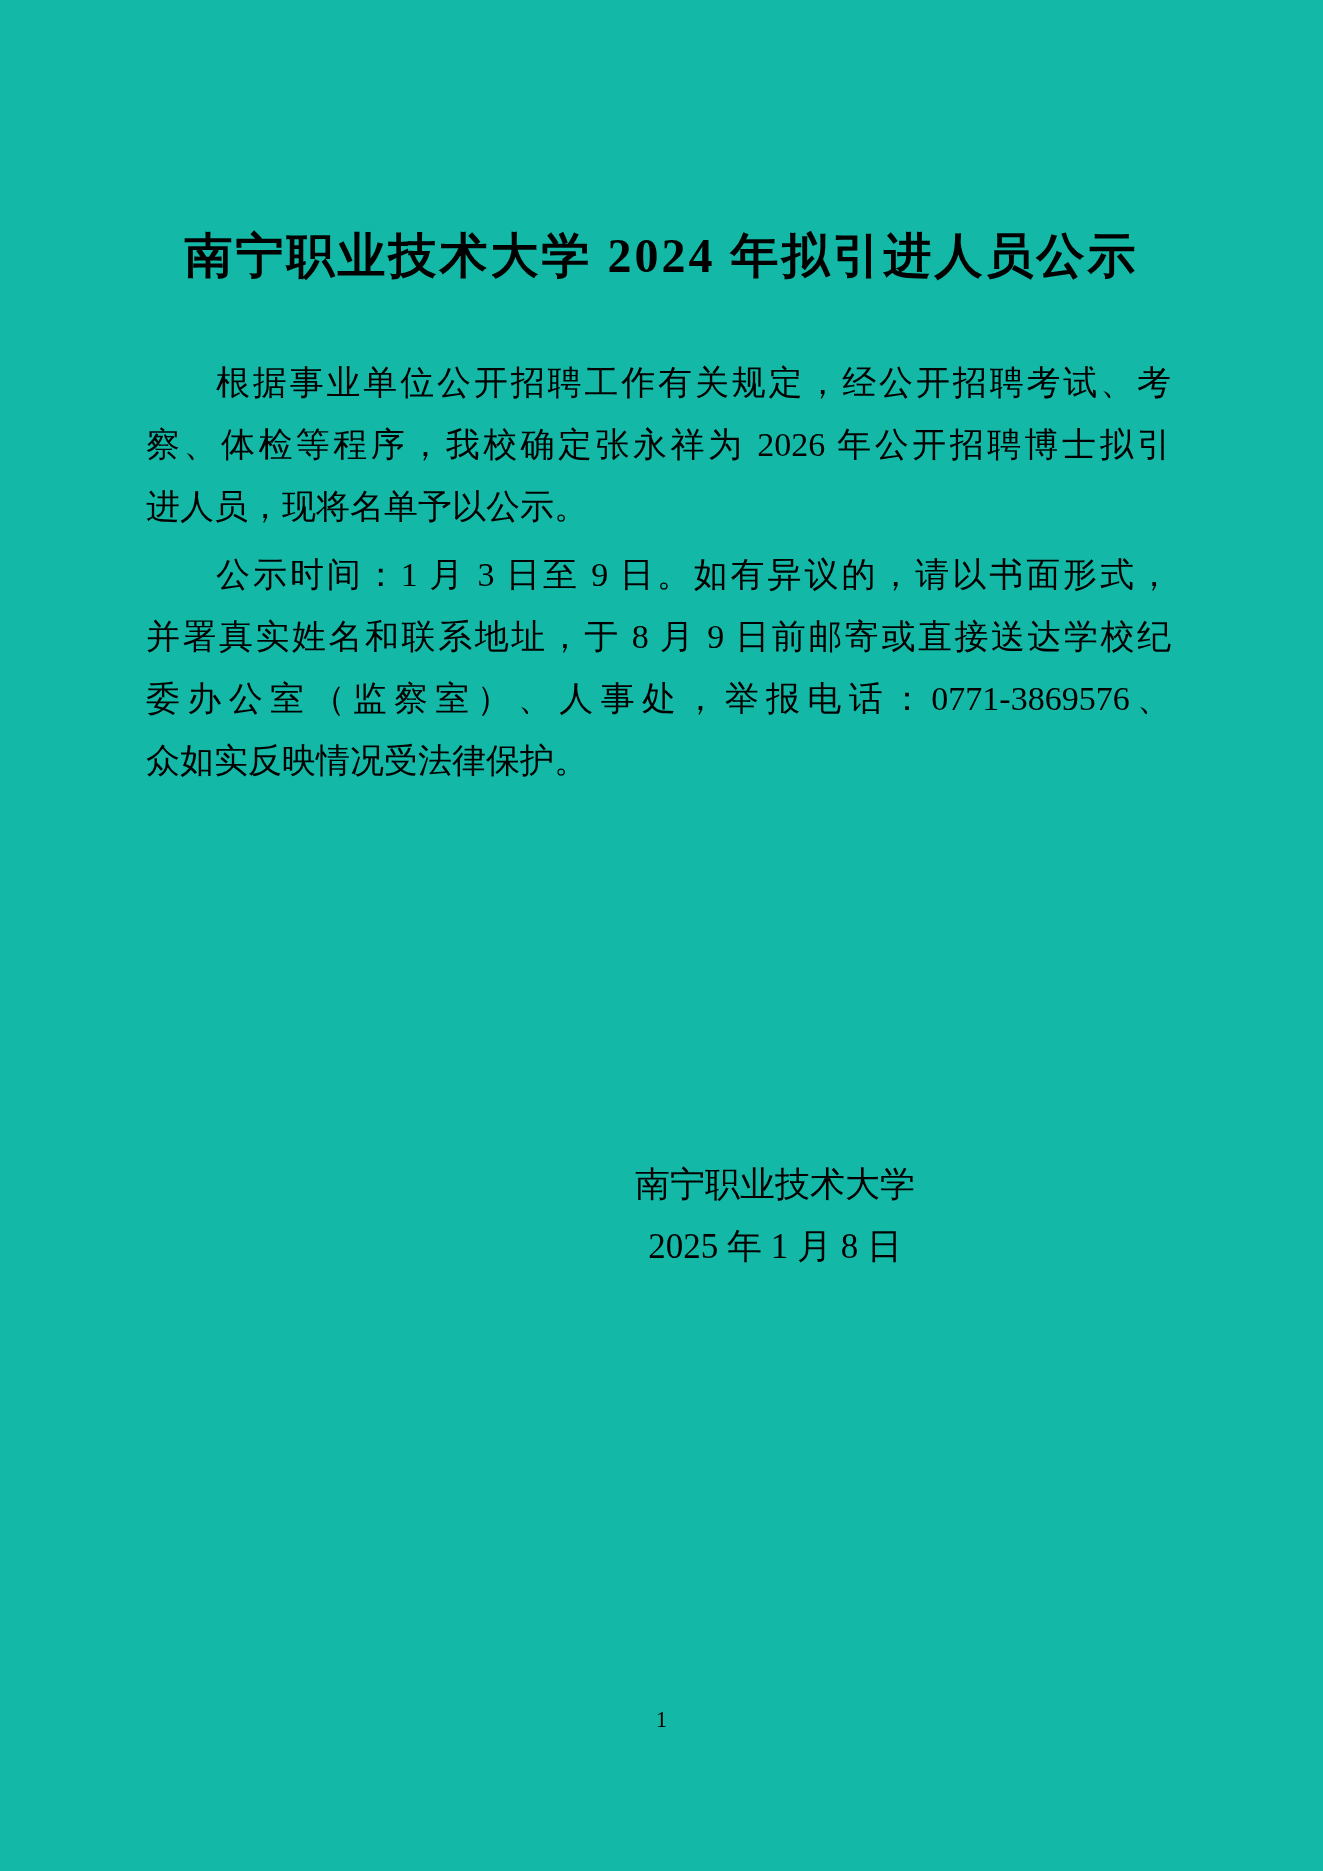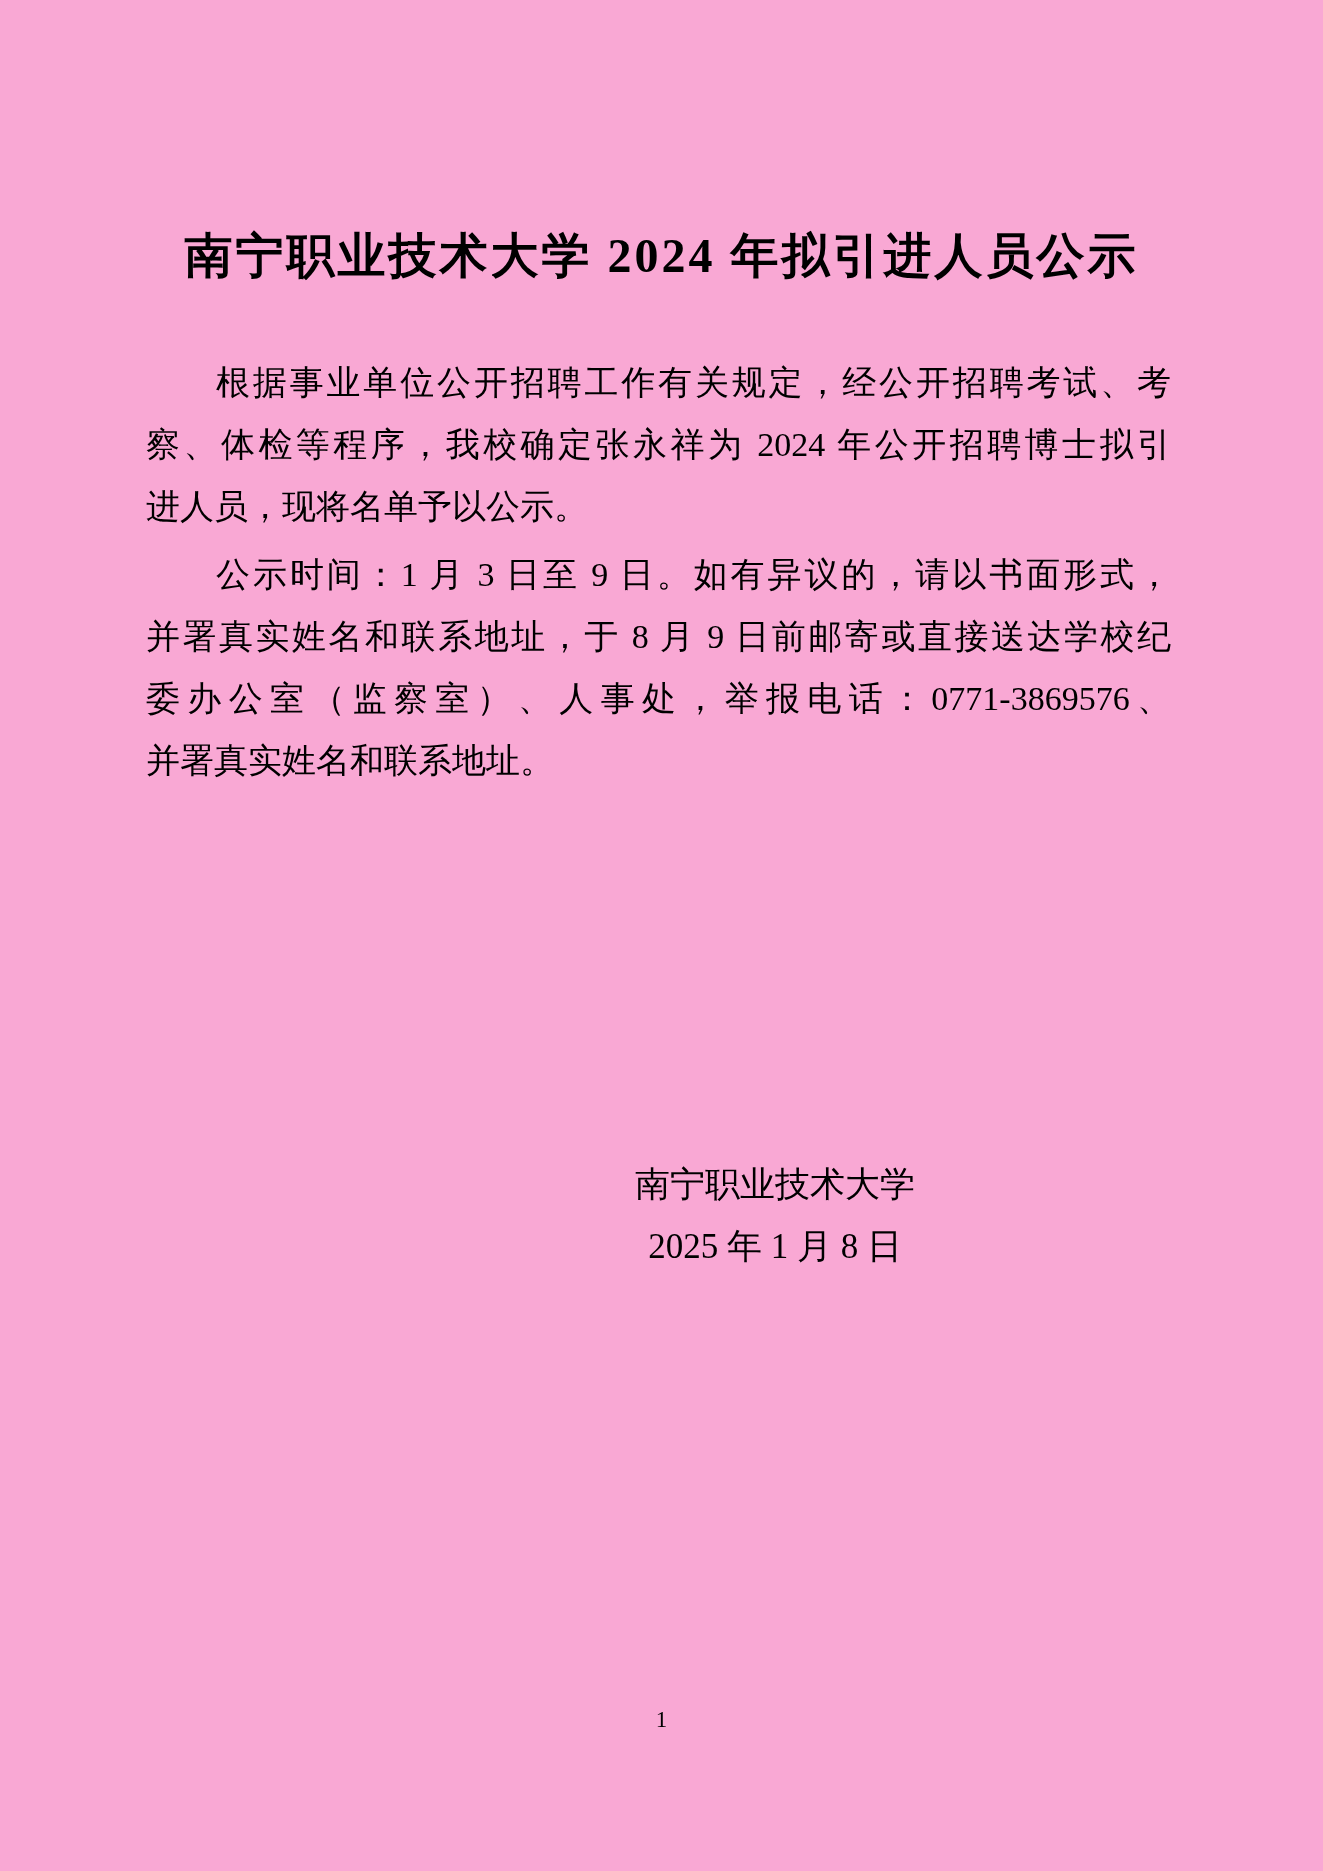--- a/index.html
+++ b/index.html
@@ -5,21 +5,21 @@
   html, body {
     margin: 0;
     padding: 0;
     background: #cfcfcf;
   }
   .page {
     position: relative;
     width: 1323px;
     height: 1871px;
     margin: 0 auto;
-    background: #f9a8d4;
+    background: #14b8a6;
     color: #000000;
     font-family: "Liberation Serif", "DejaVu Serif", serif;
     overflow: hidden;
   }
   .doc-title {
     position: absolute;
     top: 228px;
     left: 0;
     width: 100%;
     margin: 0;
@@ -80,26 +80,26 @@
 </style>
 </head>
 <body>
 
 <div class="page">
 
   <h1 class="doc-title">南宁职业技术大学 2024 年拟引进人员公示</h1>
 
   <div class="content">
     <div class="line jl ind">根据事业单位公开招聘工作有关规定，经公开招聘考试、考</div>
-    <div class="line jl">察、体检等程序，我校确定张永祥为 2024 年公开招聘博士拟引</div>
+    <div class="line jl">察、体检等程序，我校确定张永祥为 2026 年公开招聘博士拟引</div>
     <div class="line">进人员，现将名单予以公示。</div>
     <div class="line jl ind gap">公示时间：1 月 3 日至 9 日。如有异议的，请以书面形式，</div>
     <div class="line jl">并署真实姓名和联系地址，于 8 月 9 日前邮寄或直接送达学校纪</div>
     <div class="line jl">委办公室（监察室）、人事处，举报电话：0771-3869576、</div>
-    <div class="line">并署真实姓名和联系地址。</div>
+    <div class="line">众如实反映情况受法律保护。</div>
 
     <div class="spacer"></div>
 
   </div>
 
   <div class="signature">
     <div class="line">南宁职业技术大学</div>
     <div class="line">2025 年 1 月 8 日</div>
   </div>
 

